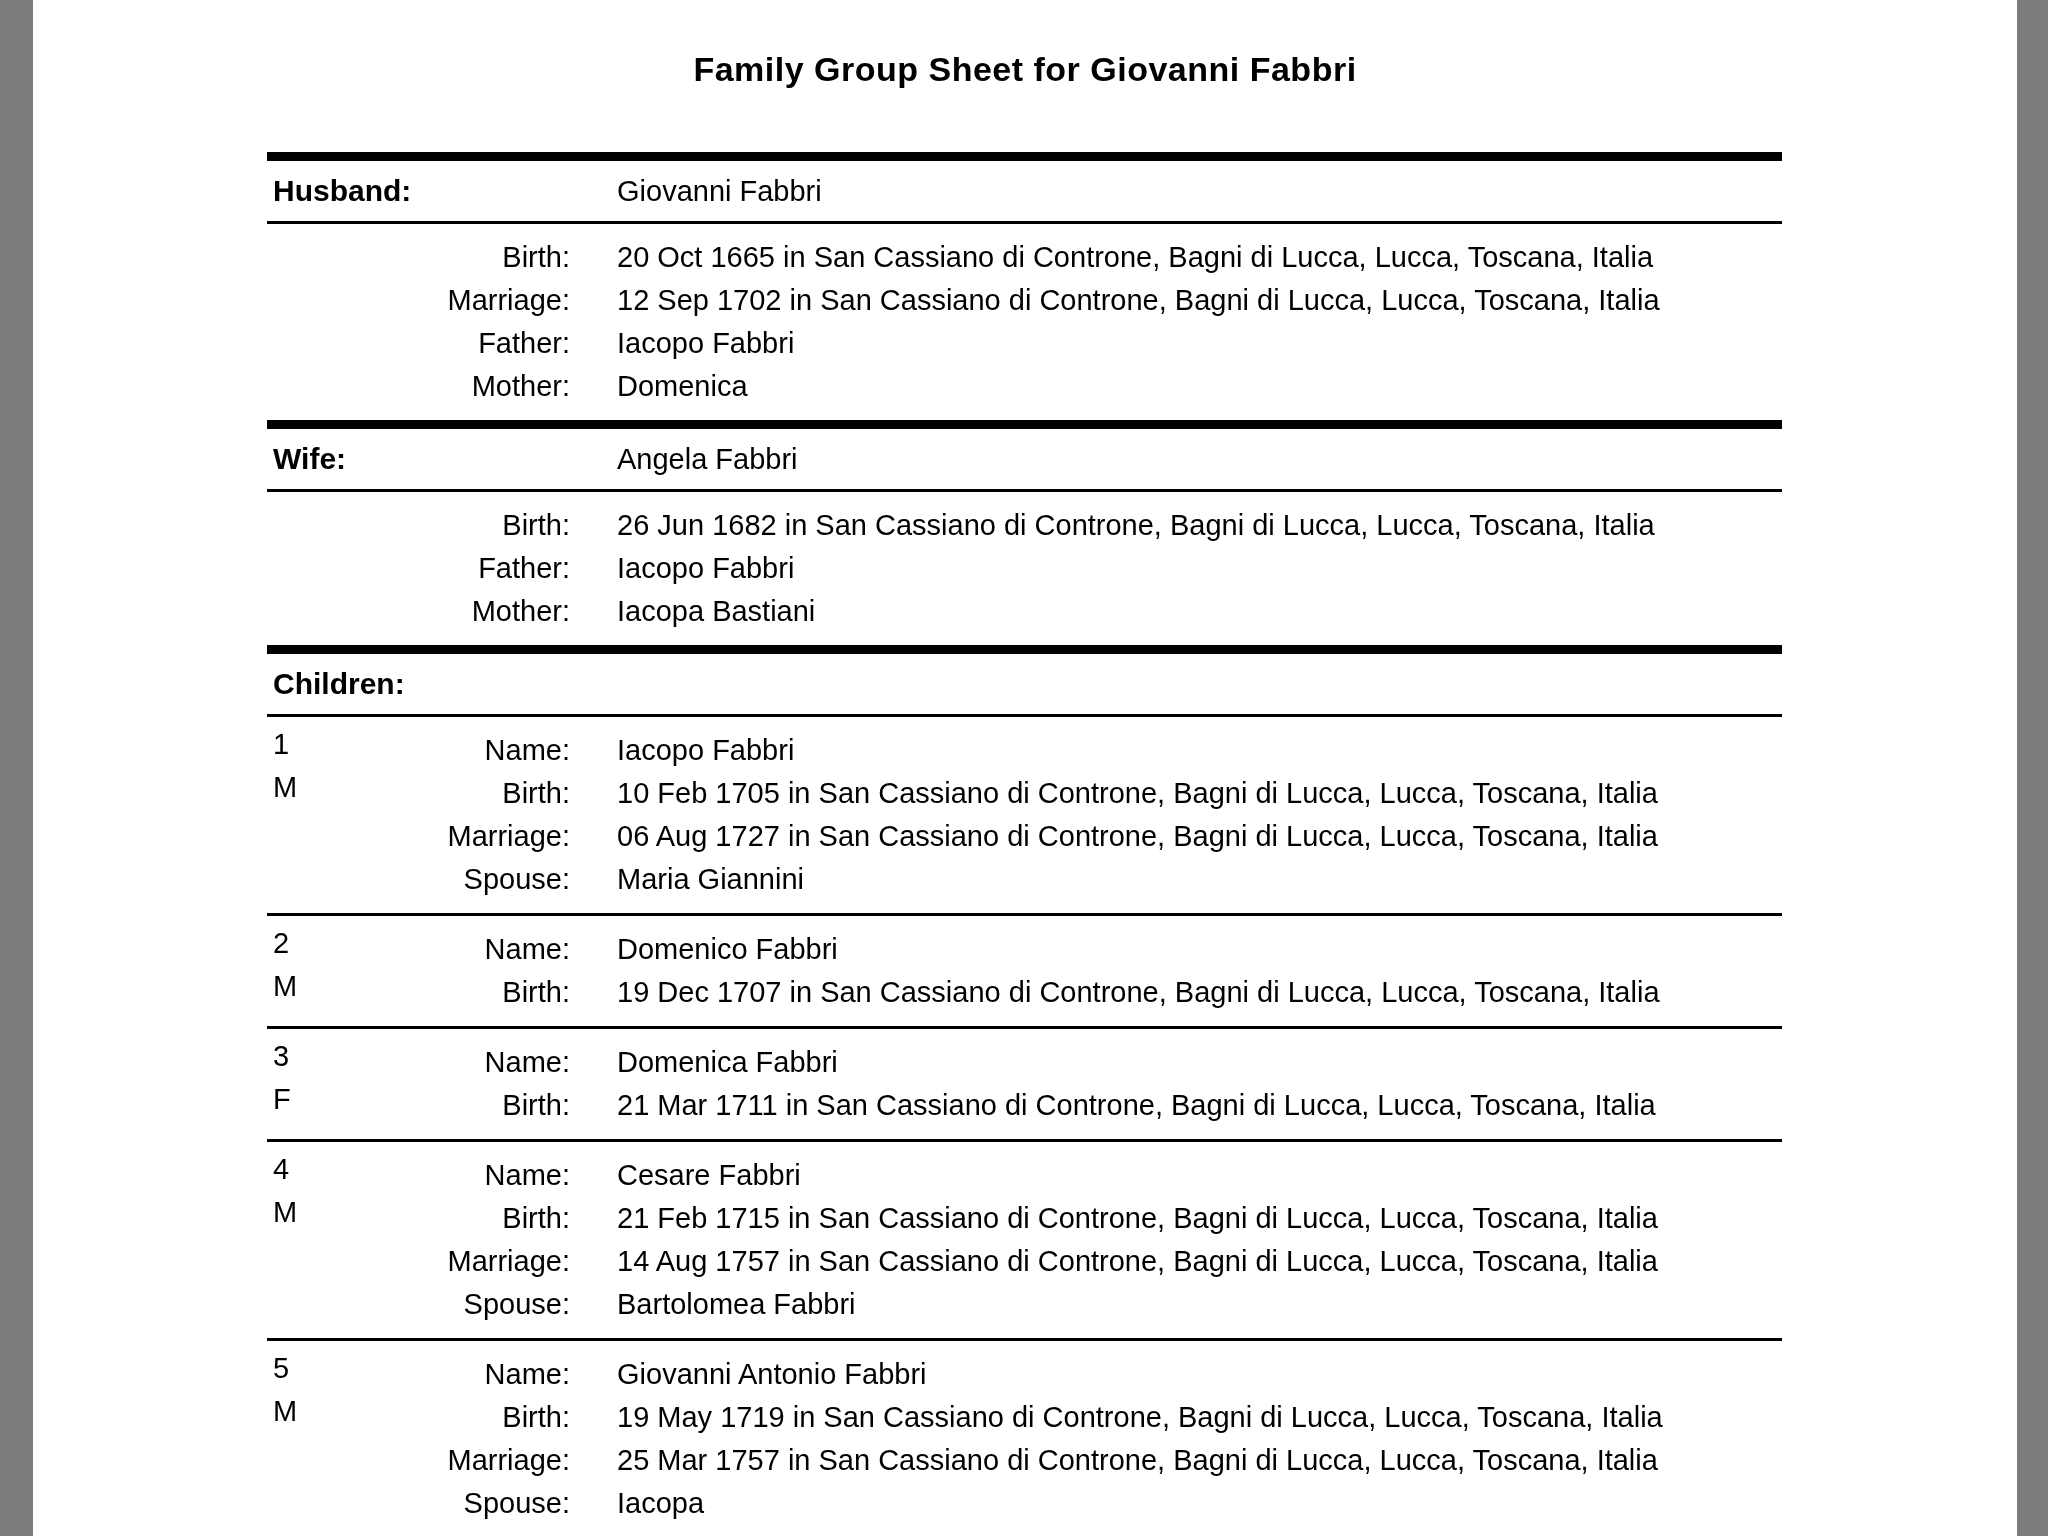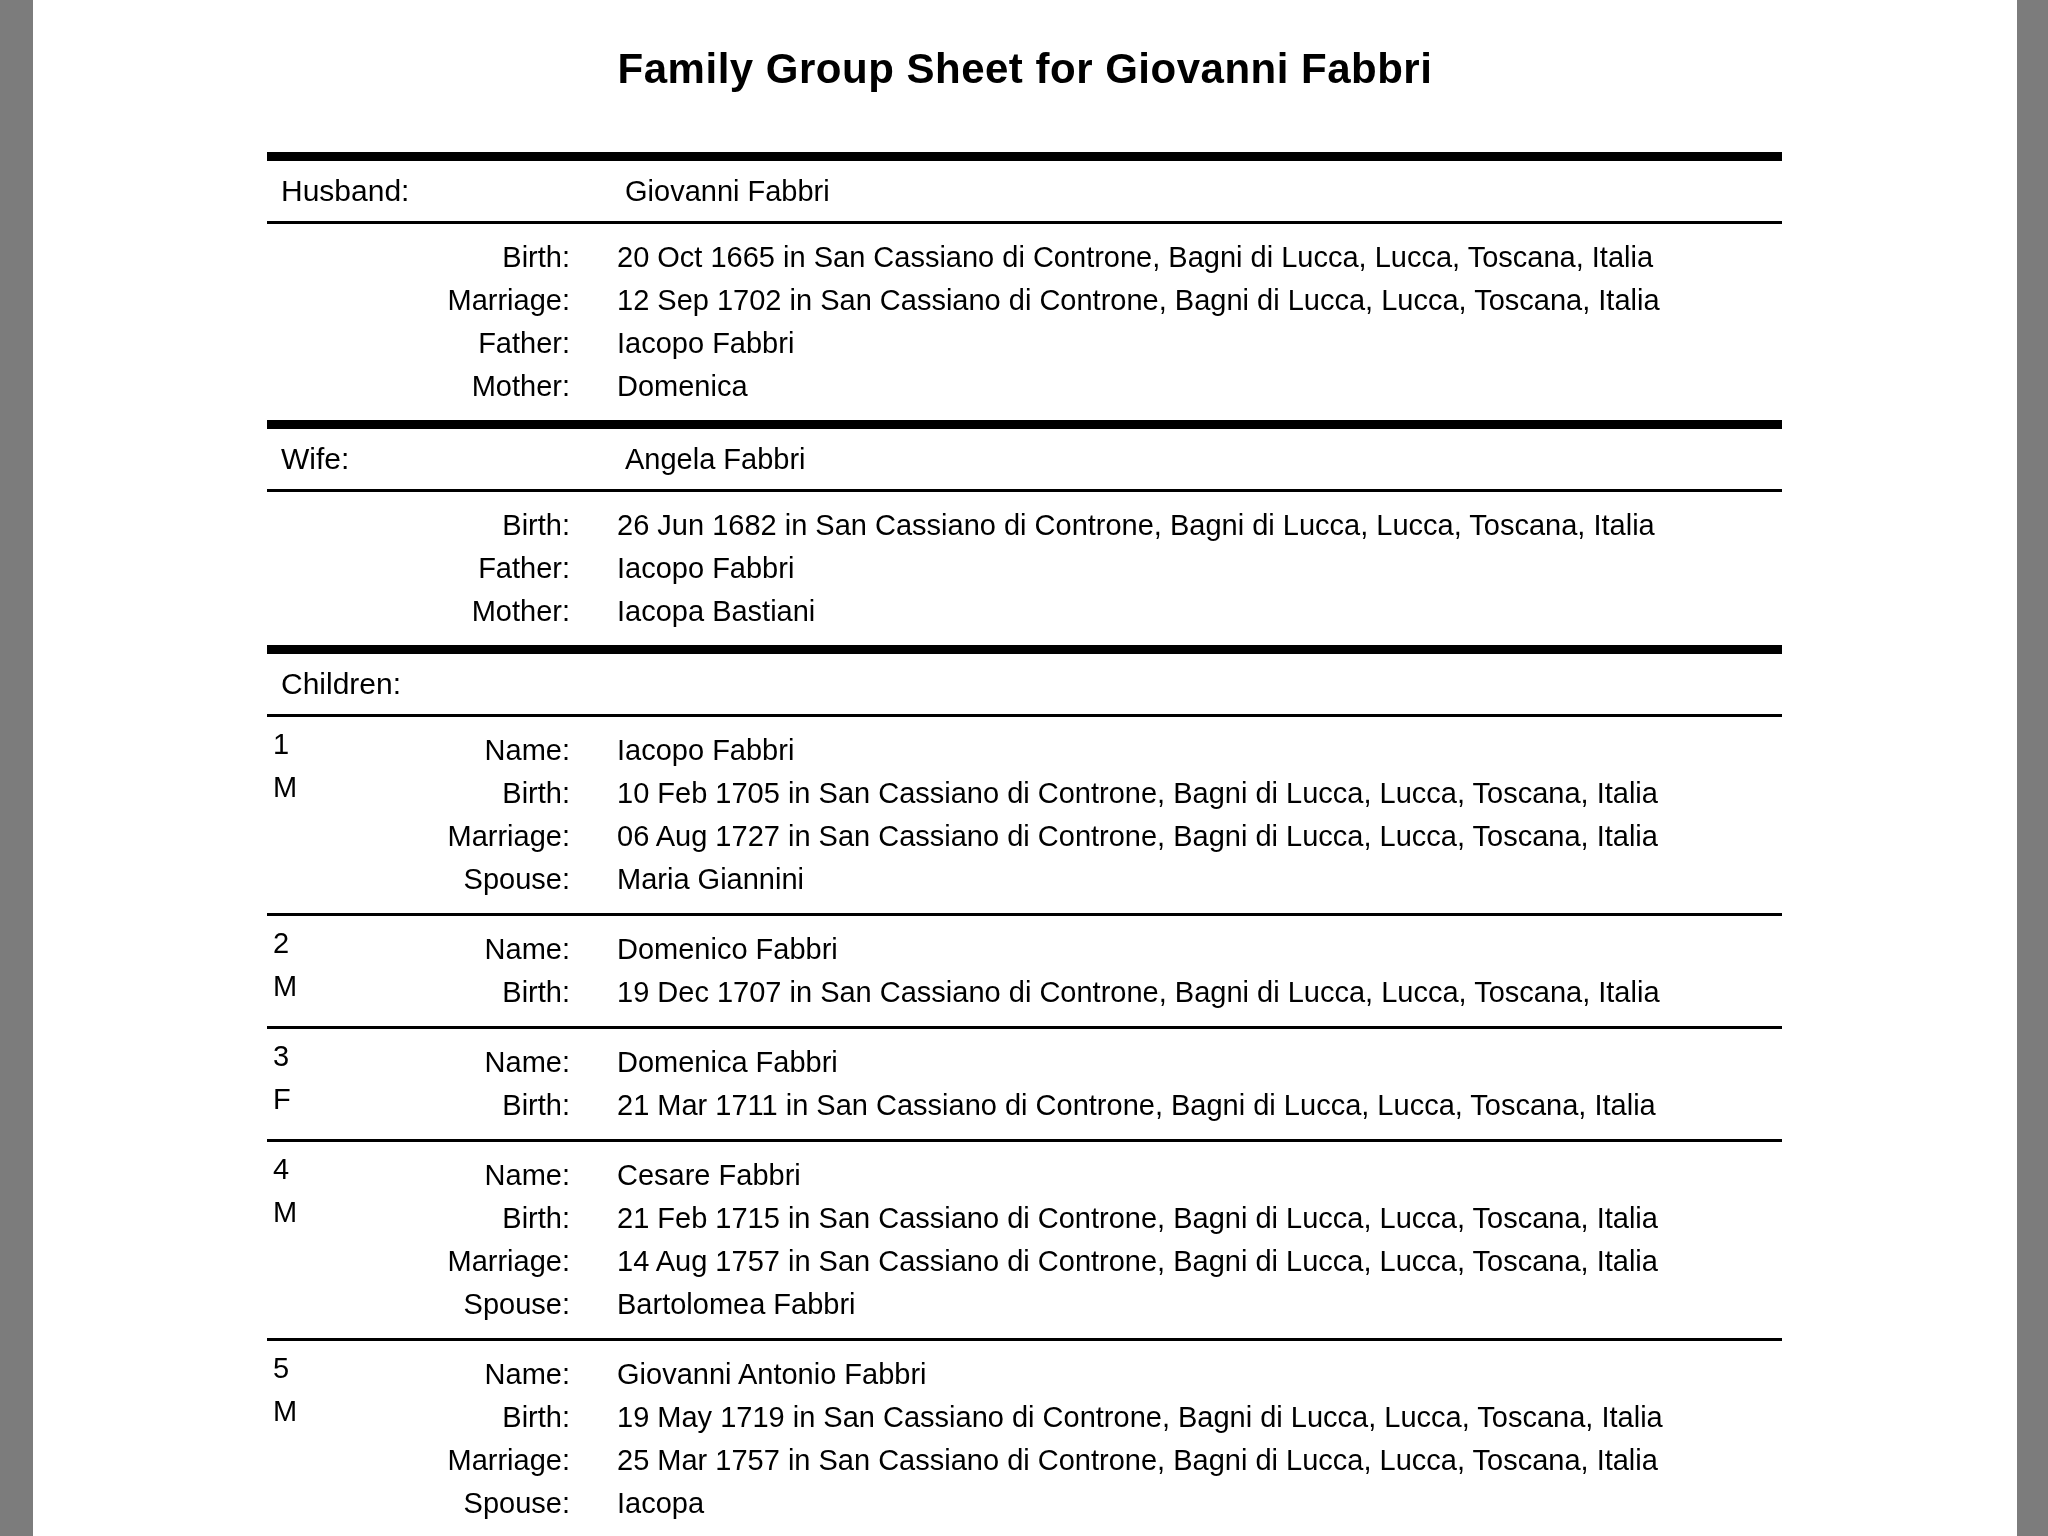--- a/index.html
+++ b/index.html
@@ -18,21 +18,21 @@
   .page {
     position: absolute;
     left: 33px;
     top: 0;
     width: 1984px;
     height: 1536px;
     background: #ffffff;
   }
   .doc-title {
     padding-top: 44px;
-    font-size: 42px;
+    font-size: 34px;
     line-height: 50px;
     font-weight: bold;
     text-align: center;
     letter-spacing: 0.5px;
   }
   .sheet {
     margin-top: 58px;
     margin-left: 234px;
     width: 1515px;
   }
@@ -53,23 +53,22 @@
   .row.header {
     display: flex;
     padding: 13px 0;
     line-height: 34px;
     font-size: 29px;
   }
   .row.header .hdr {
     width: 303px;
     box-sizing: border-box;
     padding-left: 6px;
-    font-weight: normal;
+    font-weight: bold;
     font-size: 30px;
-    margin-left: 8px;
   }
   .row.header .val {
     padding-left: 47px;
   }
 
   .details {
     padding: 12px 0;
     position: relative;
     font-size: 29px;
   }

